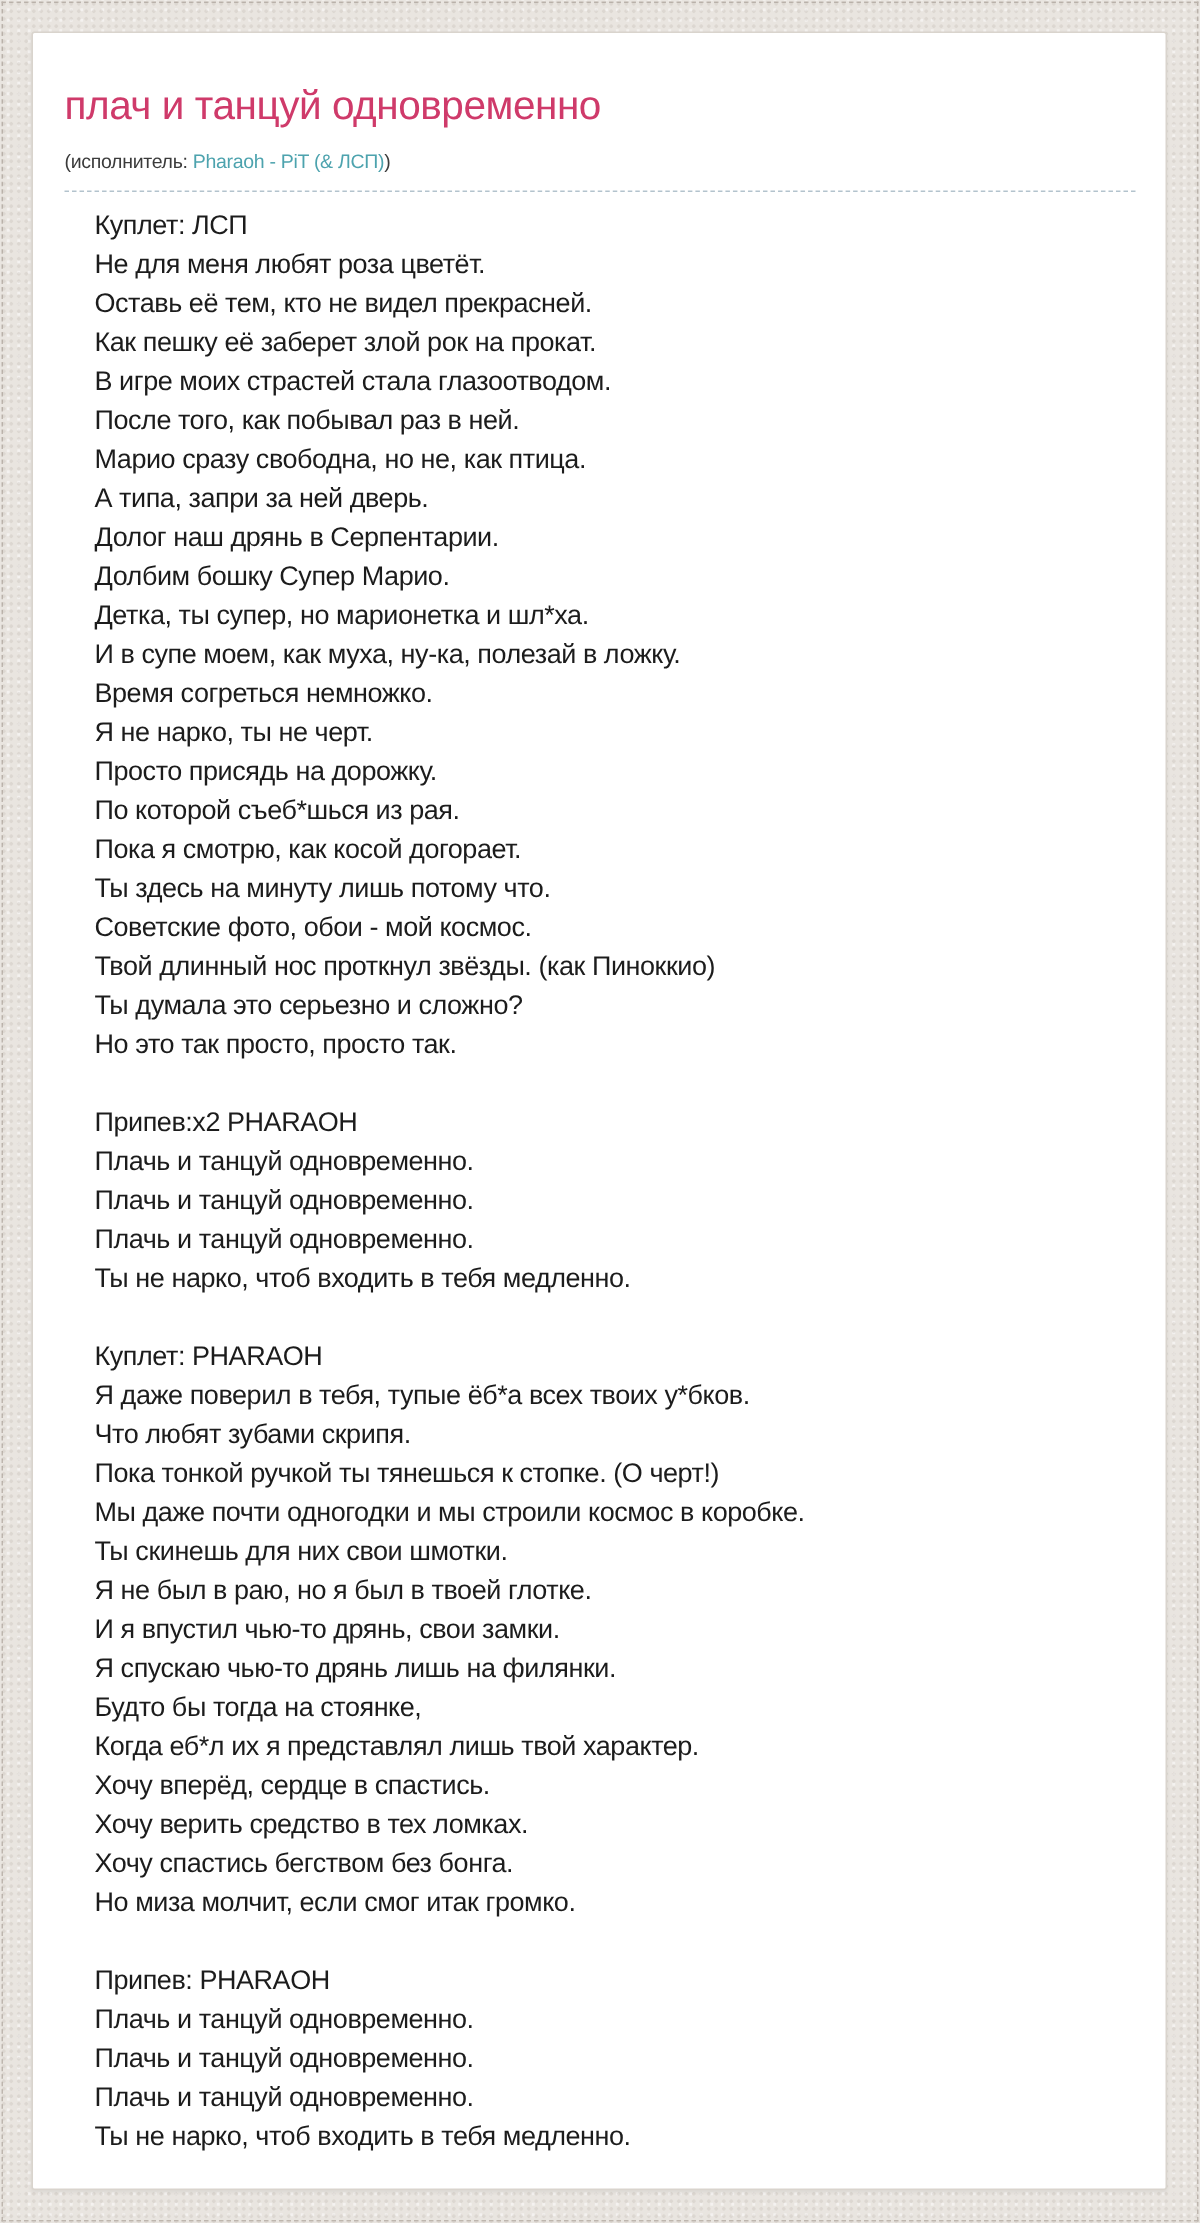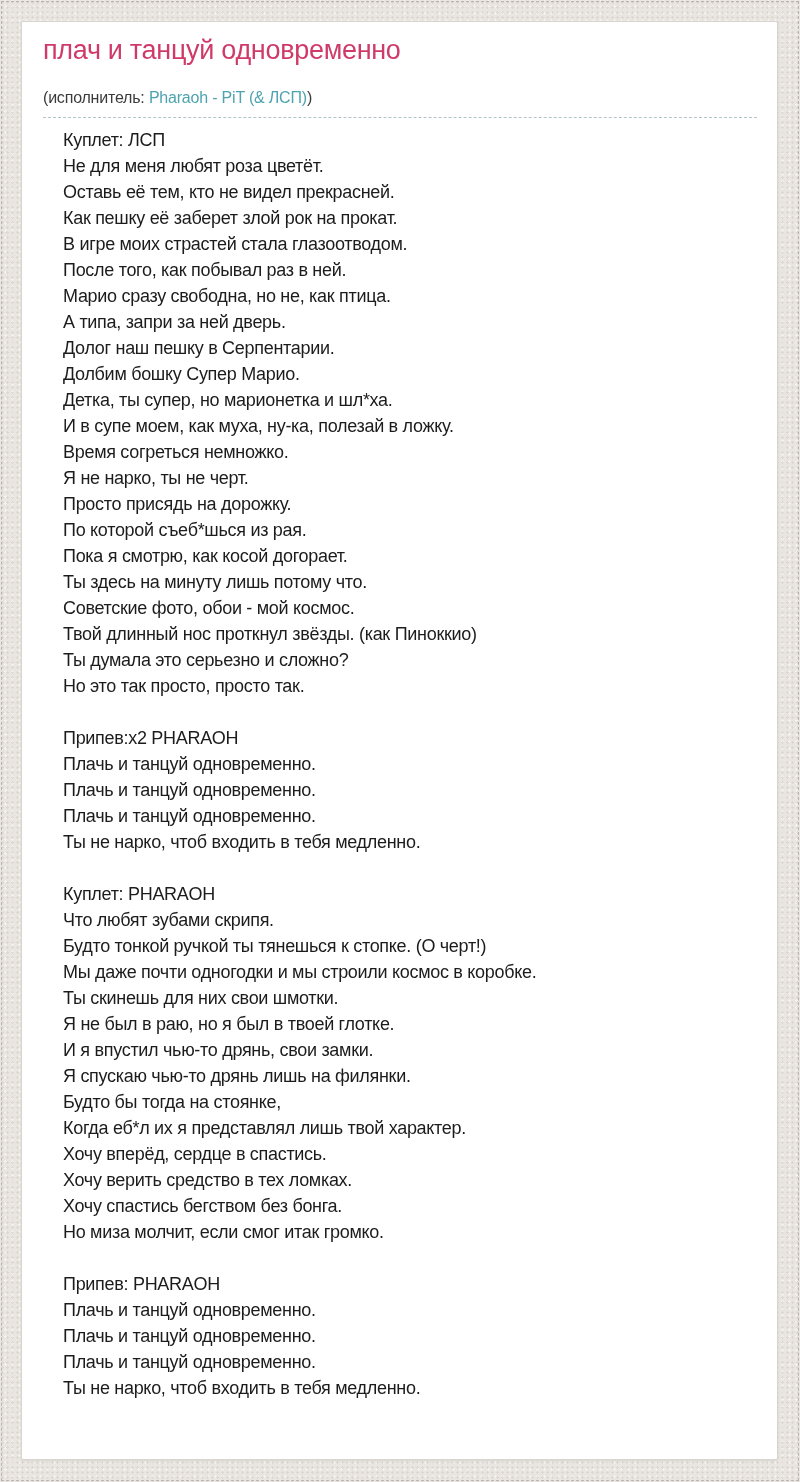--- a/index.html
+++ b/index.html
@@ -29,34 +29,34 @@
     position: absolute;
     left: 21px;
     top: 21px;
     width: 757px;
     height: 1439px;
     box-sizing: border-box;
     background: #ffffff;
     border: 1px solid #d9d4cd;
     border-radius: 2px;
     box-shadow: 0 1px 3px rgba(0,0,0,0.07);
-    padding: 13px 20px 20px 21px;
+    padding: 33px 20px 20px 21px;
   }
   .title {
     margin: 0;
     font-size: 27px;
     line-height: 31px;
     font-weight: normal;
     color: #cf3a6a;
     letter-spacing: -0.3px;
   }
   .artist-line {
-    margin-top: 21px;
+    margin-top: 11px;
     padding-bottom: 9px;
-    font-size: 16px;
+    font-size: 13px;
     line-height: 21px;
     color: #3b3b3b;
     border-bottom: 1px dashed #b3c3cd;
     letter-spacing: -0.2px;
   }
   .artist-link {
     color: #4da3ae;
     text-decoration: none;
     cursor: pointer;
   }
@@ -87,21 +87,21 @@
 
   <div class="lyrics">
       <div class="lyrics-line">Куплет: ЛСП</div>
       <div class="lyrics-line">Не для меня любят роза цветёт.</div>
       <div class="lyrics-line">Оставь её тем, кто не видел прекрасней.</div>
       <div class="lyrics-line">Как пешку её заберет злой рок на прокат.</div>
       <div class="lyrics-line">В игре моих страстей стала глазоотводом.</div>
       <div class="lyrics-line">После того, как побывал раз в ней.</div>
       <div class="lyrics-line">Марио сразу свободна, но не, как птица.</div>
       <div class="lyrics-line">А типа, запри за ней дверь.</div>
-      <div class="lyrics-line">Долог наш пешку в Серпентарии.</div>
+      <div class="lyrics-line">Долог наш дрянь в Серпентарии.</div>
       <div class="lyrics-line">Долбим бошку Супер Марио.</div>
       <div class="lyrics-line">Детка, ты супер, но марионетка и шл*ха.</div>
       <div class="lyrics-line">И в супе моем, как муха, ну-ка, полезай в ложку.</div>
       <div class="lyrics-line">Время согреться немножко.</div>
       <div class="lyrics-line">Я не нарко, ты не черт.</div>
       <div class="lyrics-line">Просто присядь на дорожку.</div>
       <div class="lyrics-line">По которой съеб*шься из рая.</div>
       <div class="lyrics-line">Пока я смотрю, как косой догорает.</div>
       <div class="lyrics-line">Ты здесь на минуту лишь потому что.</div>
       <div class="lyrics-line">Советские фото, обои - мой космос.</div>
@@ -109,22 +109,23 @@
       <div class="lyrics-line">Ты думала это серьезно и сложно?</div>
       <div class="lyrics-line">Но это так просто, просто так.</div>
       <div class="lyrics-line">&nbsp;</div>
       <div class="lyrics-line">Припев:x2 PHARAOH</div>
       <div class="lyrics-line">Плачь и танцуй одновременно.</div>
       <div class="lyrics-line">Плачь и танцуй одновременно.</div>
       <div class="lyrics-line">Плачь и танцуй одновременно.</div>
       <div class="lyrics-line">Ты не нарко, чтоб входить в тебя медленно.</div>
       <div class="lyrics-line">&nbsp;</div>
       <div class="lyrics-line">Куплет: PHARAOH</div>
+      <div class="lyrics-line">Я даже поверил в тебя, тупые ёб*а всех твоих у*бков.</div>
       <div class="lyrics-line">Что любят зубами скрипя.</div>
-      <div class="lyrics-line">Будто тонкой ручкой ты тянешься к стопке. (О черт!)</div>
+      <div class="lyrics-line">Пока тонкой ручкой ты тянешься к стопке. (О черт!)</div>
       <div class="lyrics-line">Мы даже почти одногодки и мы строили космос в коробке.</div>
       <div class="lyrics-line">Ты скинешь для них свои шмотки.</div>
       <div class="lyrics-line">Я не был в раю, но я был в твоей глотке.</div>
       <div class="lyrics-line">И я впустил чью-то дрянь, свои замки.</div>
       <div class="lyrics-line">Я спускаю чью-то дрянь лишь на филянки.</div>
       <div class="lyrics-line">Будто бы тогда на стоянке,</div>
       <div class="lyrics-line">Когда еб*л их я представлял лишь твой характер.</div>
       <div class="lyrics-line">Хочу вперёд, сердце в спастись.</div>
       <div class="lyrics-line">Хочу верить средство в тех ломках.</div>
       <div class="lyrics-line">Хочу спастись бегством без бонга.</div>

